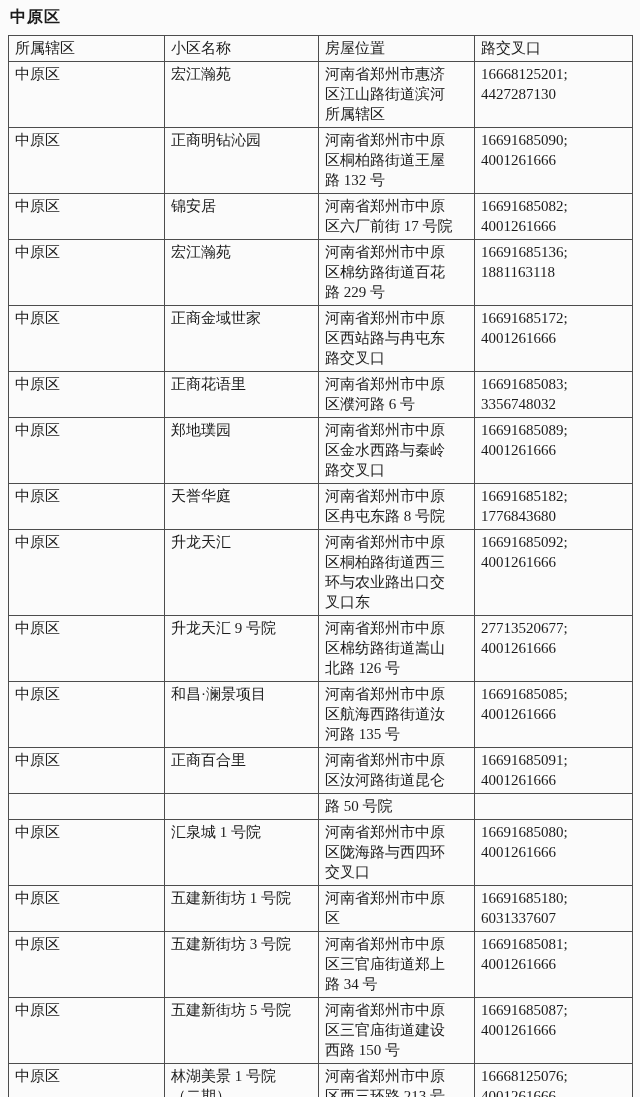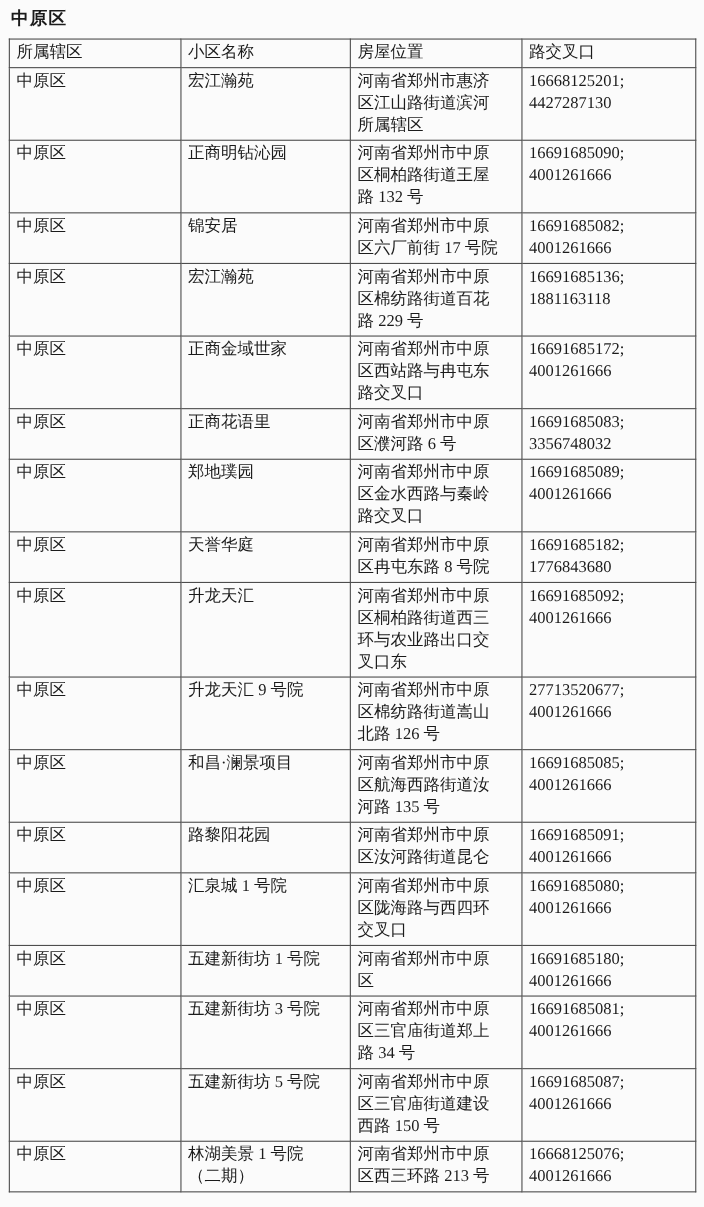--- a/index.html
+++ b/index.html
@@ -160,42 +160,48 @@
           <td>中原区</td>
           <td>和昌·澜景项目</td>
           <td>河南省郑州市中原
 区航海西路街道汝
 河路 135 号</td>
           <td>16691685085;
 4001261666</td>
         </tr>
         <tr>
           <td>中原区</td>
-          <td>路黎阳花园</td>
+          <td>正商百合里</td>
           <td>河南省郑州市中原
 区汝河路街道昆仑</td>
           <td>16691685091;
 4001261666</td>
+        </tr>
+        <tr>
+          <td></td>
+          <td></td>
+          <td>路 50 号院</td>
+          <td></td>
         </tr>
         <tr>
           <td>中原区</td>
           <td>汇泉城 1 号院</td>
           <td>河南省郑州市中原
 区陇海路与西四环
 交叉口</td>
           <td>16691685080;
 4001261666</td>
         </tr>
         <tr>
           <td>中原区</td>
           <td>五建新街坊 1 号院</td>
           <td>河南省郑州市中原
 区</td>
           <td>16691685180;
-4001261666</td>
+6031337607</td>
         </tr>
         <tr>
           <td>中原区</td>
           <td>五建新街坊 3 号院</td>
           <td>河南省郑州市中原
 区三官庙街道郑上
 路 34 号</td>
           <td>16691685081;
 4001261666</td>
         </tr>

